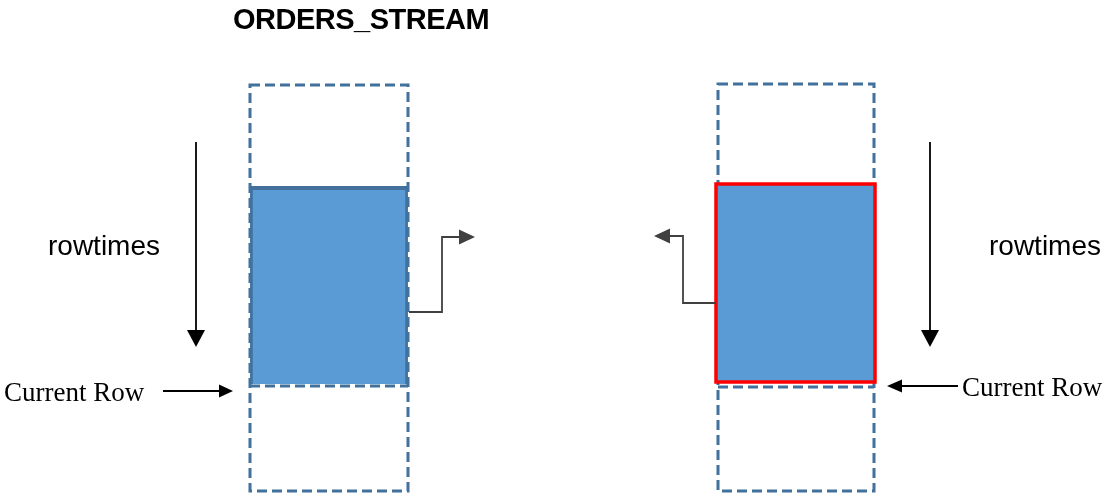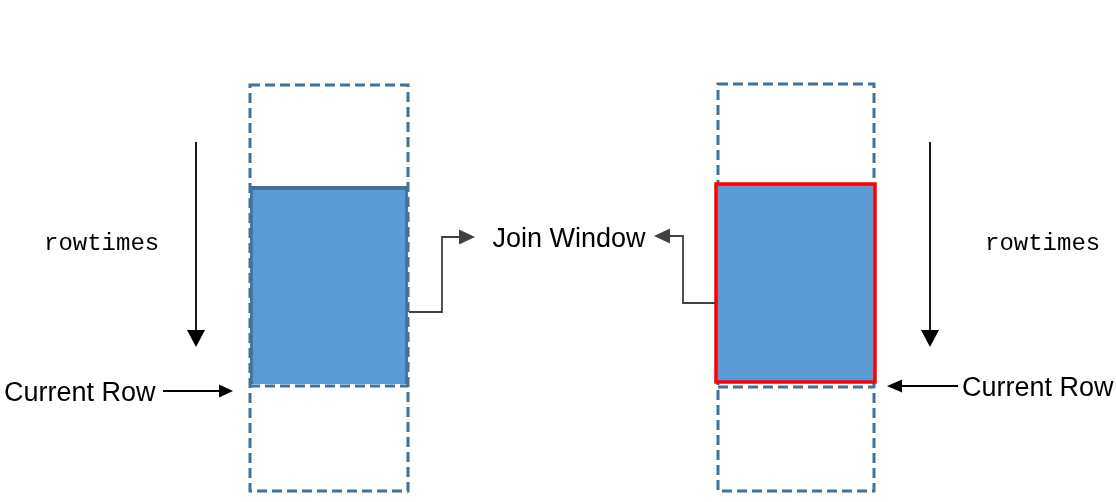--- a/index.html
+++ b/index.html
@@ -27,26 +27,26 @@
     white-space: nowrap;
     line-height: 1.15;
   }
   .stream-title {
     font-size: 29px;
     font-weight: bold;
     text-align: center;
     letter-spacing: -0.5px;
   }
   .side-label {
-    font-size: 24px;
-    text-align: left;
-    font-family: Liberation Mono, monospace;
+    font-size: 28px;
+    text-align: center;
   }
   .row-label {
     font-size: 27px;
+    font-family: Liberation Serif, serif;
   }
   .join-label {
     font-size: 27px;
     text-align: center;
   }
   
   .win-fill        { fill: var(--window-fill, #5B9BD5); }
   .win-border-line { stroke: var(--window-border, #41719C); fill: none; }
   .outline-dashed  { stroke: var(--stream-outline, #41719C); fill: none;
                      stroke-width: 3; stroke-dasharray: 10 5; }
@@ -103,25 +103,25 @@
       <line class="label-arrow" x1="163" y1="391" x2="220" y2="391"></line>
       <polygon class="label-arrow-head" points="233,391 219,384.5 219,397.5"></polygon>
     </g>
 
     <g>
       <line class="label-arrow" x1="901" y1="386" x2="958" y2="386"></line>
       <polygon class="label-arrow-head" points="887,386 902,379.5 902,392.5"></polygon>
     </g>
   </svg>
 
+  <div class="label stream-title" style="left:233px; top:3px; width:220px;">ORDERS_STREAM</div>
 
 
   <div class="label side-label" style="left:44px; top:230px; width:120px;">rowtimes</div>
 
   <div class="label side-label" style="left:985px; top:230px; width:120px;">rowtimes</div>
 
   <div class="label row-label" style="left:4px; top:377px;">Current Row</div>
 
   <div class="label row-label" style="left:962px; top:372px;">Current Row</div>
 
-  <div class="label join-label" style="left:483px; top:223px; width:172px;">Join Window</div>
 
 </div>
 
 </body></html>

